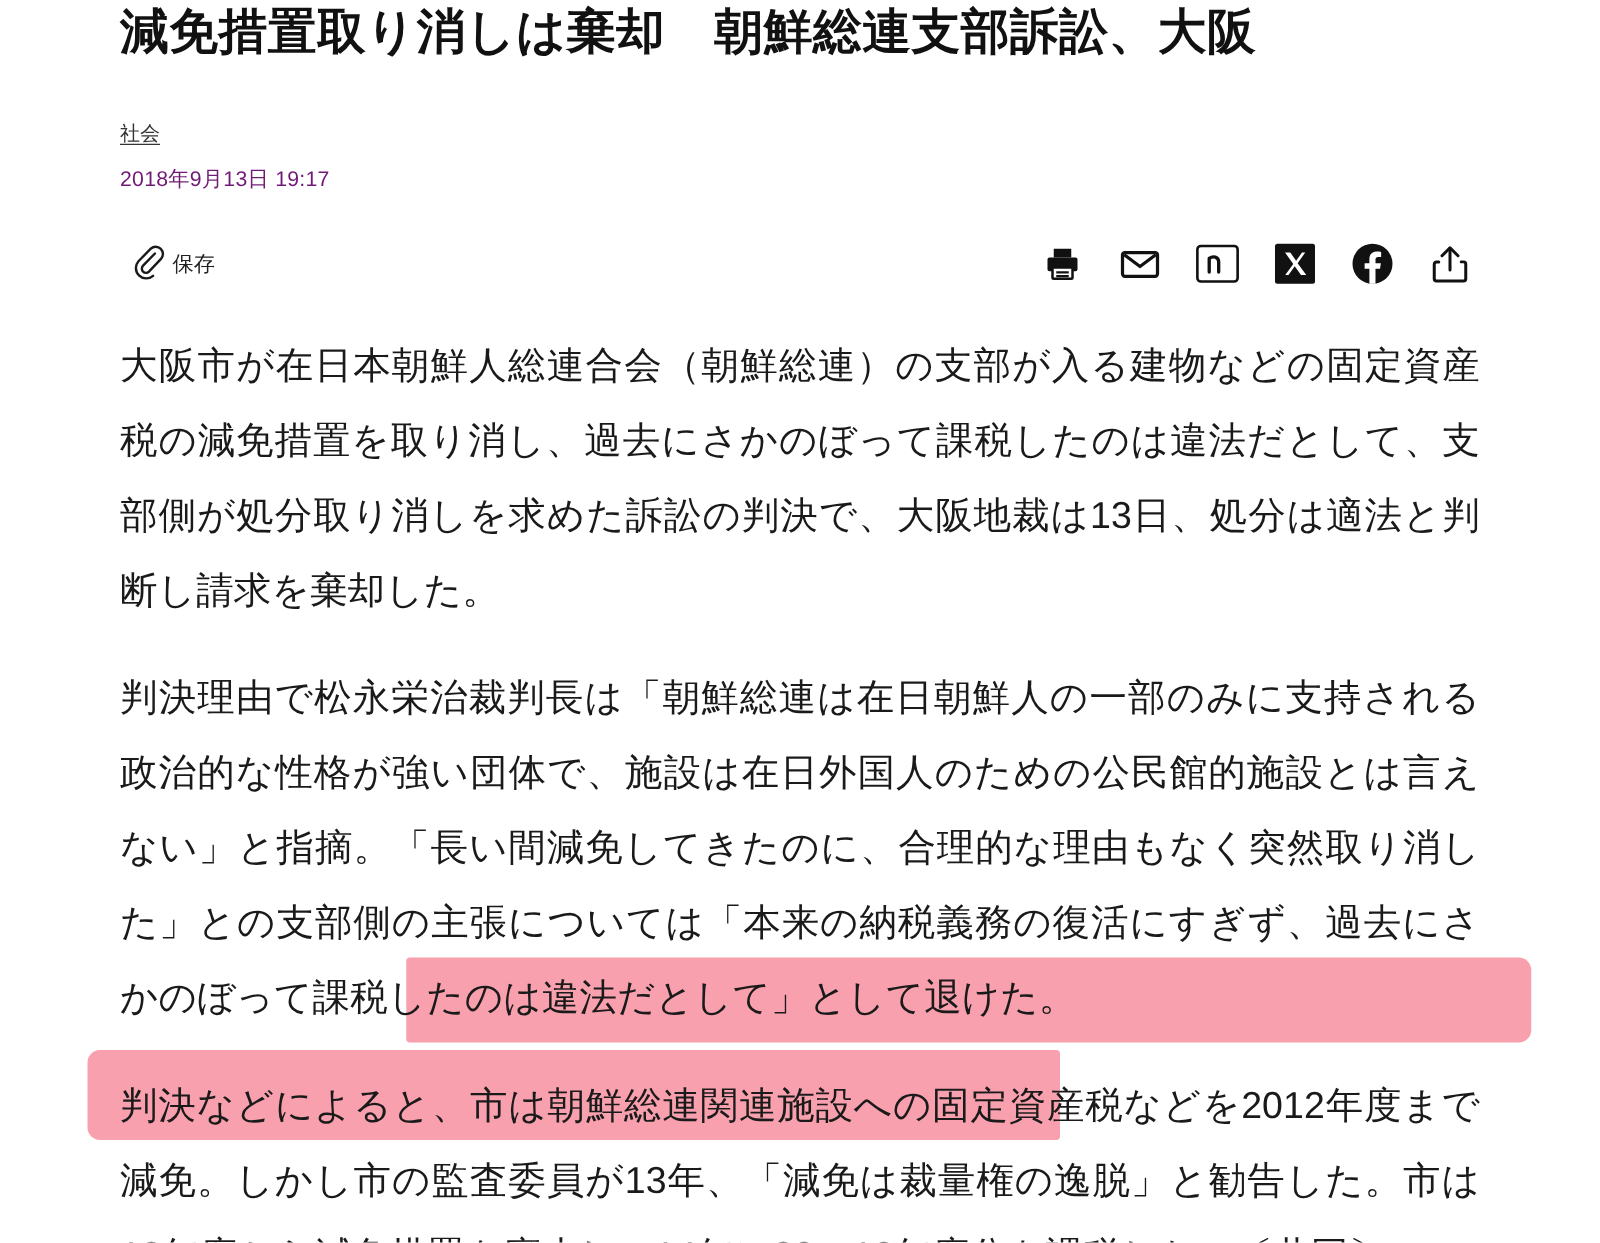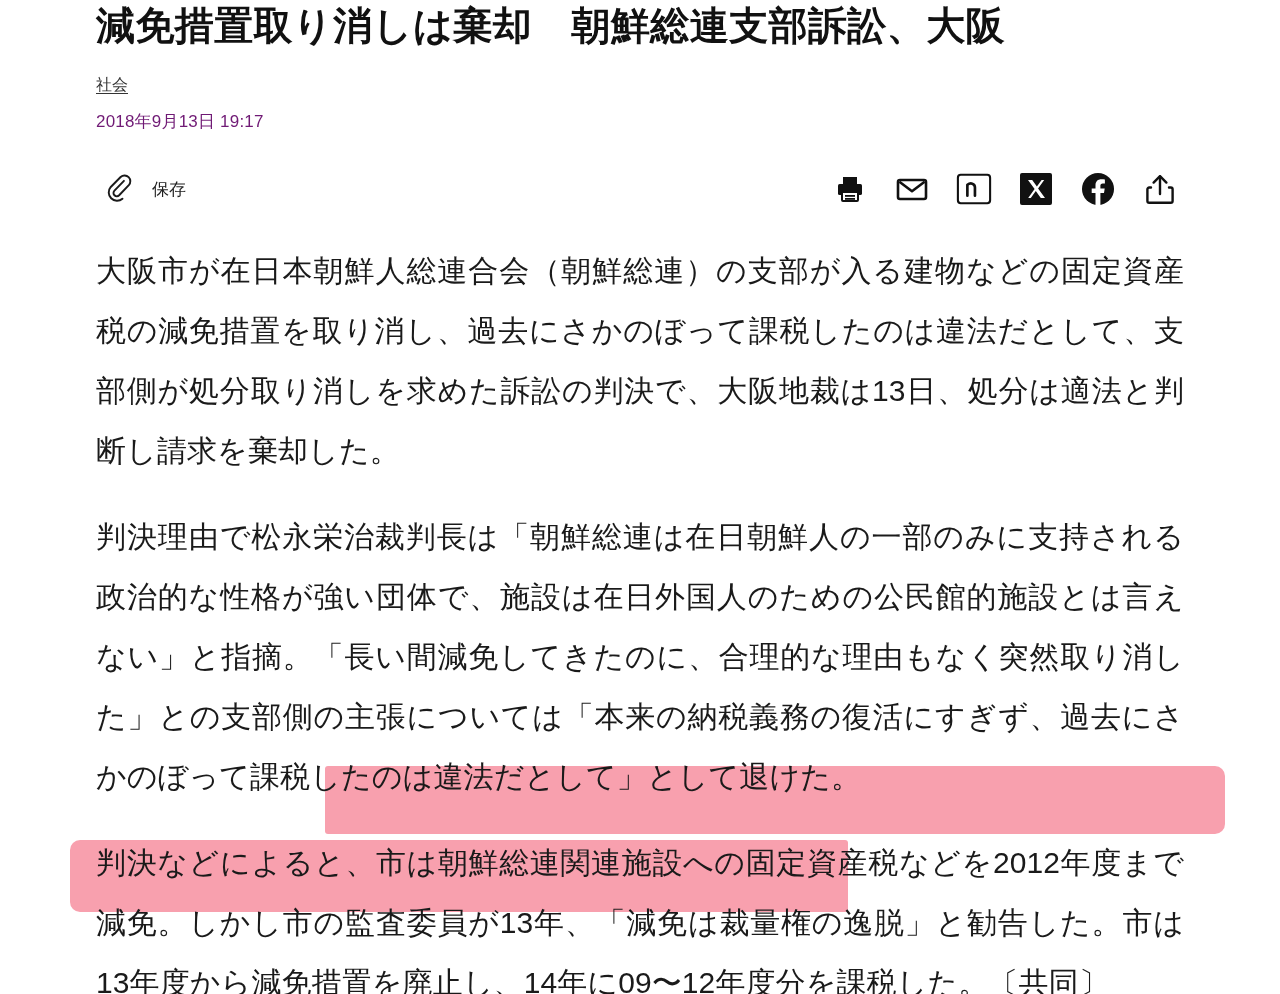--- a/index.html
+++ b/index.html
@@ -28,21 +28,21 @@
     margin: 0;
     font-size: 39px;
     line-height: 1.32;
     font-weight: 700;
     letter-spacing: 0.4px;
     color: #111111;
   }
 
   
   .meta {
-    margin-top: 24px;
+    margin-top: 46px;
   }
   .category {
     font-size: 16px;
     color: #333333;
     text-decoration: underline;
     text-underline-offset: 3px;
     display: inline-block;
   }
   .timestamp {
     margin-top: 14px;
@@ -55,21 +55,20 @@
   .actionbar {
     margin-top: 28px;
     height: 56px;
     display: flex;
     align-items: center;
     justify-content: space-between;
   }
   .save-group {
     display: flex;
     align-items: center;
-    gap: 14px;
     padding-left: 6px;
   }
   .save-label {
     font-size: 17px;
     color: #222222;
   }
   .share-group {
     display: flex;
     align-items: center;
     gap: 26px;

